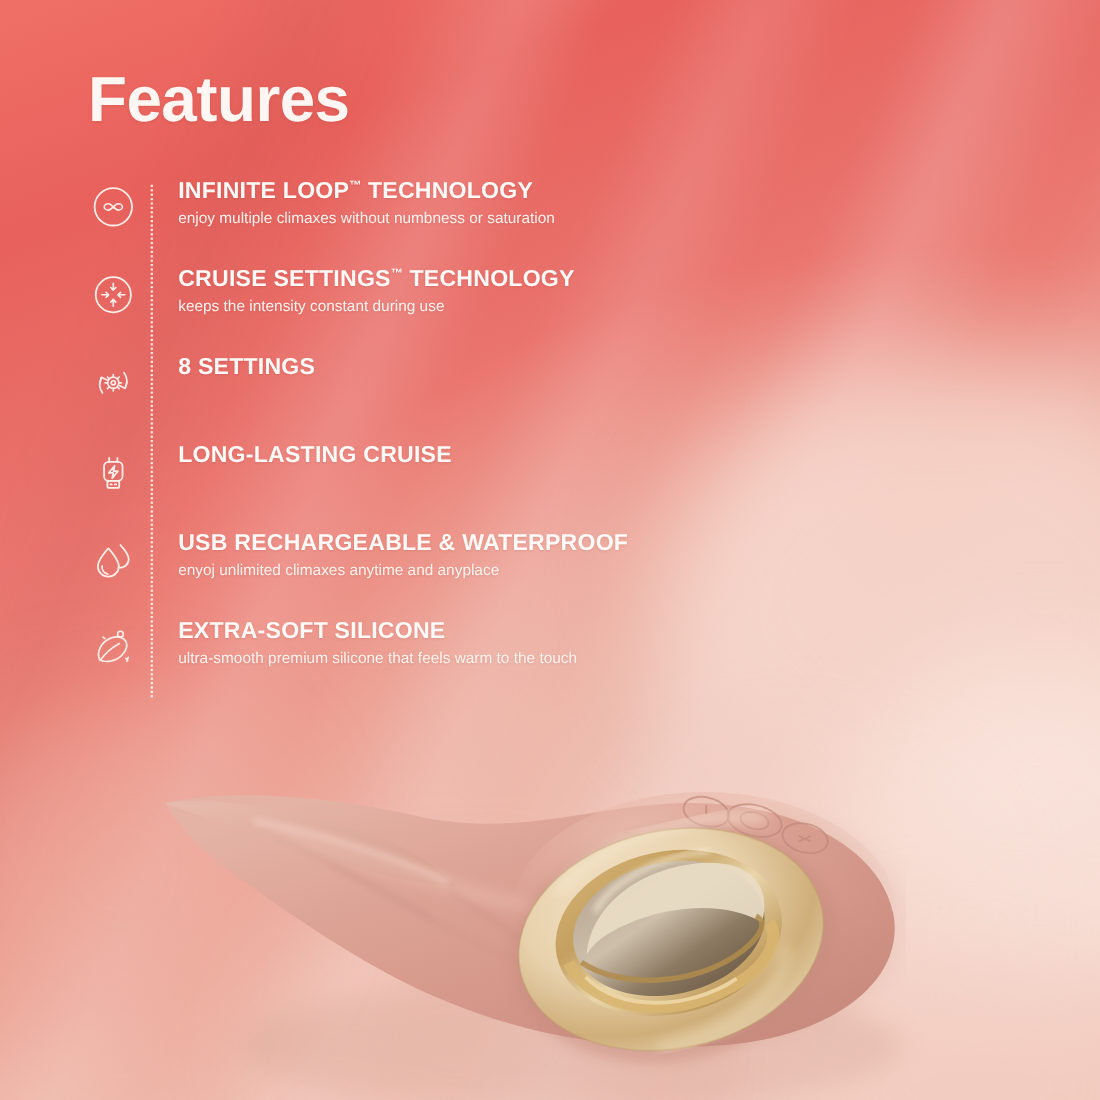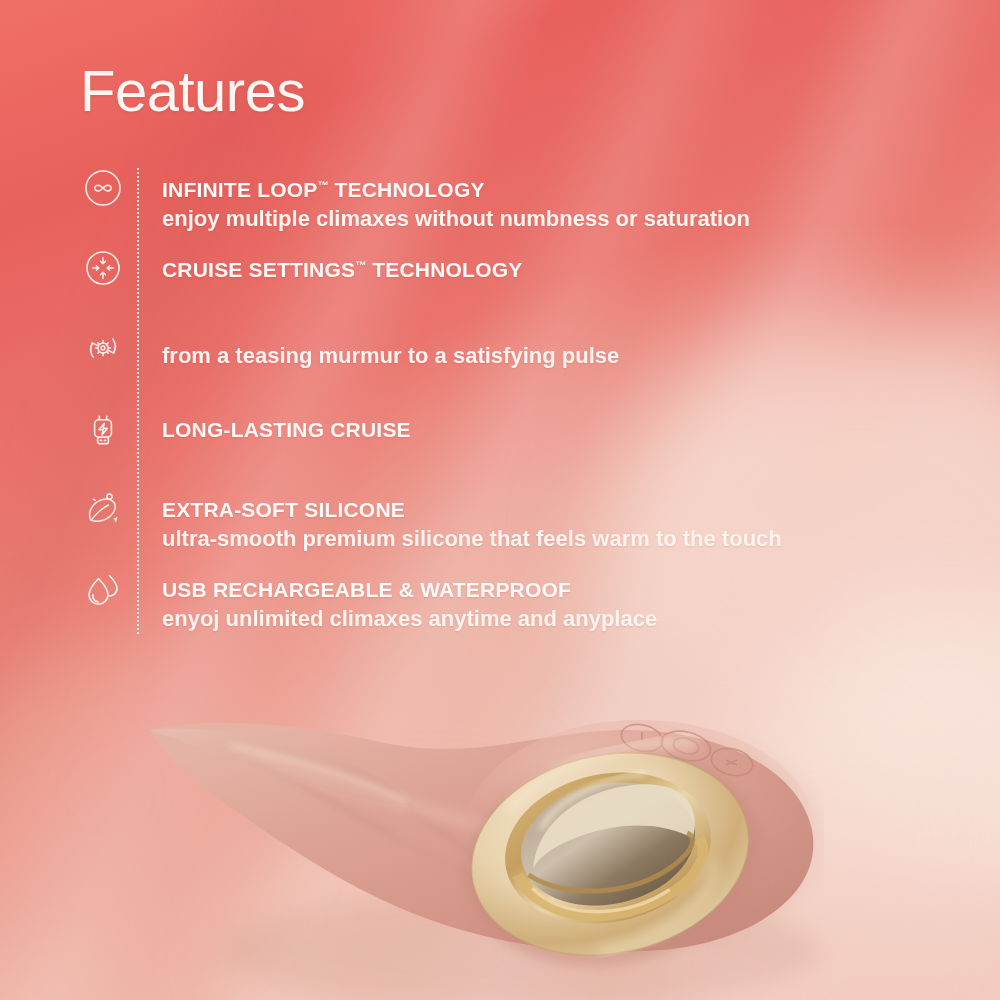--- a/index.html
+++ b/index.html
@@ -32,44 +32,44 @@
   .h1{left:600px;top:330px;width:520px;height:430px;background:rgba(246,214,203,.85);}
   .h2{left:770px;top:600px;width:360px;height:330px;background:rgba(250,231,223,.78);}
   .h3{left:560px;top:700px;width:330px;height:280px;background:rgba(247,219,209,.62);}
   .h4{left:680px;top:860px;width:420px;height:260px;background:rgba(244,208,196,.7);}
   .h5{left:250px;top:820px;width:360px;height:260px;background:rgba(243,206,196,.45);}
   .h6{left:-40px;top:640px;width:300px;height:300px;background:rgba(238,176,162,.45);}
 
   
   .page-title{
     position:absolute;left:80px;top:62px;
-    font-size:58px;font-weight:normal;letter-spacing:-.5px;
+    font-size:58px;font-weight:bold;letter-spacing:-.5px;
     color:#fdf6f2;line-height:1;
     text-shadow:0 1px 3px rgba(150,50,45,.18);
   }
 
   
   .features{position:absolute;left:72px;top:160px;width:700px;}
   .divider{
     position:absolute;left:137px;top:168px;width:0;height:466px;
     border-left:2px dotted rgba(255,255,255,.85);
   }
   .feature-row{position:relative;display:flex;align-items:flex-start;height:80px;}
   .feat-icon{width:62px;flex:0 0 62px;display:flex;align-items:center;justify-content:center;padding-top:4px;}
   .feat-icon svg{display:block;}
-  .feat-text{margin-left:28px;padding-top:2px;margin-top:16px;}
+  .feat-text{margin-left:28px;padding-top:2px;}
   .feat-title{
     font-size:21px;font-weight:bold;color:#fffaf7;letter-spacing:.2px;
     line-height:1.1;white-space:nowrap;
     text-shadow:0 1px 2px rgba(150,50,45,.16);
   }
   .feat-title sup{font-size:11px;vertical-align:super;letter-spacing:0;}
   .feat-desc{
-    font-size:22px;color:#fdf3ef;margin-top:5px;line-height:1.2;
-    white-space:nowrap;text-shadow:0 1px 2px rgba(150,50,45,.14);font-weight:bold;
+    font-size:14px;color:#fdf3ef;margin-top:5px;line-height:1.2;
+    white-space:nowrap;text-shadow:0 1px 2px rgba(150,50,45,.14);
   }
 
   
   .product{position:absolute;left:0;top:620px;width:1000px;height:380px;}
   .product svg{display:block;}
 </style>
 </head>
 <body>
 
 <div id="stage">
@@ -109,82 +109,83 @@
           <g stroke-width="1.5" stroke-linecap="round" stroke-linejoin="round">
             <path d="M24 13.5v6.3M21.7 17.4l2.3 2.4 2.3-2.4"></path>
             <path d="M24 34.5v-6.3M21.7 30.6l2.3-2.4 2.3 2.4"></path>
             <path d="M13.5 24h6.3M17.4 21.7l2.4 2.3-2.4 2.3"></path>
             <path d="M34.5 24h-6.3M30.6 21.7l-2.4 2.3 2.4 2.3"></path>
           </g>
         </svg>
       </div>
       <div class="feat-text">
         <div class="feat-title"><span>CRUISE SETTINGS</span><sup>™</sup><span> TECHNOLOGY</span></div>
+        <div class="feat-desc">keeps the intensity constant during use</div>
       </div>
     </div>
 
     <div class="feature-row">
       <div class="feat-icon">
         <svg width="48" height="48" viewBox="0 0 48 48" fill="none" stroke="#fdeee9" stroke-width="1.5" stroke-linecap="round" stroke-linejoin="round">
           <path d="M33.8 14.8A14 14 0 0 1 35 28.5"></path>
           <path d="M36.4 22.8l-1.6 6.3-5.2-2.6"></path>
           <path d="M14.2 33.2A14 14 0 0 1 13 19.5"></path>
           <path d="M11.6 25.2l1.6-6.3 5.2 2.6"></path>
           <circle cx="24" cy="24" r="5.1"></circle>
           <circle cx="24" cy="24" r="1.9"></circle>
           <path d="M24 16.5v2.4M24 29.1v2.4M16.5 24h2.4M29.1 24h2.4M18.7 18.7l1.7 1.7M27.6 27.6l1.7 1.7M29.3 18.7l-1.7 1.7M20.4 27.6l-1.7 1.7"></path>
         </svg>
       </div>
       <div class="feat-text">
-        <div class="feat-desc">from a teasing murmur to a satisfying pulse</div>
+        <div class="feat-title"><span>8 SETTINGS</span><sup></sup><span></span></div>
       </div>
     </div>
 
     <div class="feature-row">
       <div class="feat-icon">
         <svg width="48" height="48" viewBox="0 0 48 48" fill="none" stroke="#fdeee9" stroke-width="1.6" stroke-linecap="round" stroke-linejoin="round">
           <path d="M20.3 12.2v3.6M27.7 12.2v3.6"></path>
           <rect x="15.6" y="15.8" width="16.8" height="17.4" rx="4.2"></rect>
           <rect x="18.6" y="33.2" width="10.8" height="6.4" rx="1.8"></rect>
           <path d="M21.4 36.4h1.2M25.4 36.4h1.2"></path>
           <path d="M25.2 19.4l-5.2 6.4h4l-1 5 5.2-6.4h-4z"></path>
         </svg>
       </div>
       <div class="feat-text">
         <div class="feat-title"><span>LONG-LASTING CRUISE</span><sup></sup><span></span></div>
       </div>
     </div>
 
     <div class="feature-row">
       <div class="feat-icon">
+        <svg width="50" height="50" viewBox="0 0 50 50" fill="none" stroke="#fdeee9" stroke-width="1.6" stroke-linecap="round" stroke-linejoin="round">
+          <path d="M31.5 11.5c0 0 7.5 8 7.5 13a7.5 7.5 0 0 1-9.2 7.3"></path>
+          <path d="M20.5 14.5c0 0 9.5 10 9.5 16.2a9.5 9.5 0 1 1-19 0c0-6.2 9.5-16.2 9.5-16.2z"></path>
+          <path d="M14.8 30.5c-.3 3.6 1.8 6.6 5.2 7.4"></path>
+        </svg>
+      </div>
+      <div class="feat-text">
+        <div class="feat-title"><span>USB RECHARGEABLE &amp; WATERPROOF</span><sup></sup><span></span></div>
+        <div class="feat-desc">enyoj unlimited climaxes anytime and anyplace</div>
+      </div>
+    </div>
+
+    <div class="feature-row">
+      <div class="feat-icon">
         <svg width="50" height="50" viewBox="0 0 50 50" fill="none" stroke="#fdeee9" stroke-width="1.5" stroke-linecap="round" stroke-linejoin="round">
           <path d="M12.5 35.5c-2.5-5.5 0-13 6.5-17.5 6-4.2 13.5-4.2 17 .5 2.5 3.4 1.2 9.2-3.5 13.5-5.6 5.2-15.5 7-20 3.5z"></path>
           <path d="M13 36.5c3.5-5 10-11.5 17.5-15.5"></path>
           <circle cx="31.5" cy="12.5" r="2.6"></circle>
           <path d="M36.5 34.5l1.6 1.6M38.6 33.6l-1.2 3.6"></path>
           <path d="M15.5 15.2l1.8 1.2"></path>
         </svg>
       </div>
       <div class="feat-text">
         <div class="feat-title"><span>EXTRA-SOFT SILICONE</span><sup></sup><span></span></div>
         <div class="feat-desc">ultra-smooth premium silicone that feels warm to the touch</div>
-      </div>
-    </div>
-
-    <div class="feature-row">
-      <div class="feat-icon">
-        <svg width="50" height="50" viewBox="0 0 50 50" fill="none" stroke="#fdeee9" stroke-width="1.6" stroke-linecap="round" stroke-linejoin="round">
-          <path d="M31.5 11.5c0 0 7.5 8 7.5 13a7.5 7.5 0 0 1-9.2 7.3"></path>
-          <path d="M20.5 14.5c0 0 9.5 10 9.5 16.2a9.5 9.5 0 1 1-19 0c0-6.2 9.5-16.2 9.5-16.2z"></path>
-          <path d="M14.8 30.5c-.3 3.6 1.8 6.6 5.2 7.4"></path>
-        </svg>
-      </div>
-      <div class="feat-text">
-        <div class="feat-title"><span>USB RECHARGEABLE &amp; WATERPROOF</span><sup></sup><span></span></div>
-        <div class="feat-desc">enyoj unlimited climaxes anytime and anyplace</div>
       </div>
     </div>
 
   </div>
 
   <div class="product">
     <svg width="1000" height="380" viewBox="0 0 1000 380">
       <defs>
         <linearGradient id="bodyGrad" x1="0.1" y1="0.1" x2="0.9" y2="0.95">
           <stop offset="0%" stop-color="#e4b3a6"></stop>

